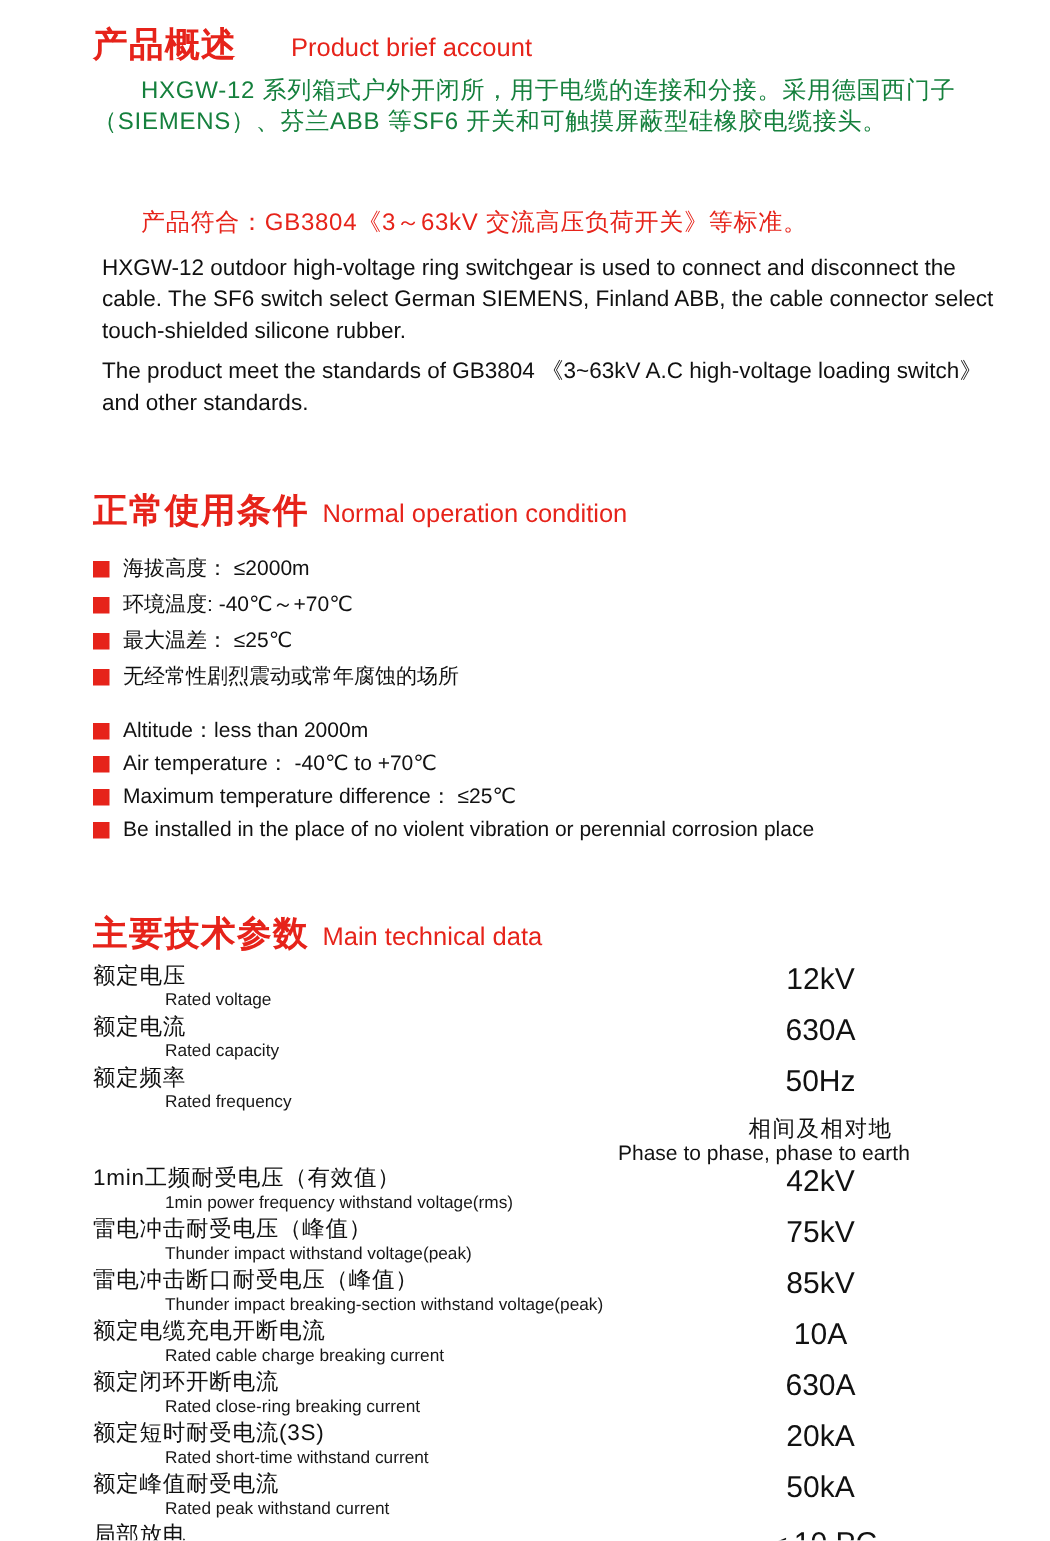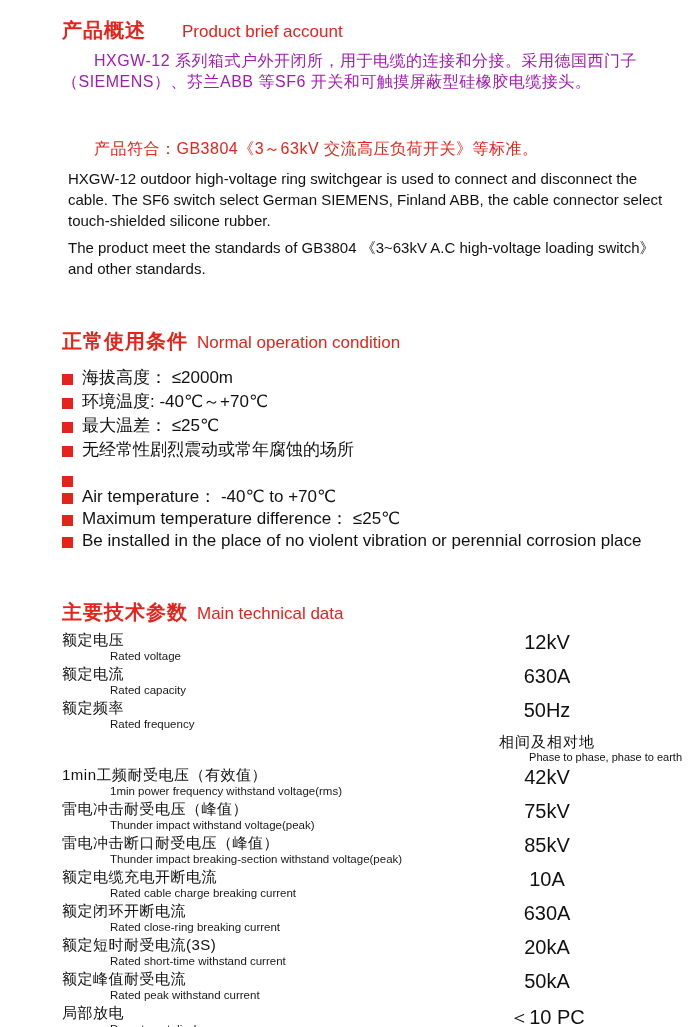--- a/index.html
+++ b/index.html
@@ -8,31 +8,31 @@
     background:#ffffff;
     font-family:"Liberation Sans","DejaVu Sans",sans-serif;
     color:#111111;
     padding:16px 30px 0 62px;
     overflow:hidden;
   }
   .content { width:608px; }
 
   
   .sec-title { margin:0; line-height:26px; white-space:nowrap; }
-  .sec-title .zh { font-size:20px; font-weight:bold; letter-spacing:1px; }
+  .sec-title .zh { font-size:23px; font-weight:bold; letter-spacing:1px; }
   .sec-title .en { font-size:17px; font-weight:normal; margin-left:9px; }
 
   
   .zh-para { margin:5px 0 0 0; font-size:16px; line-height:21px; text-indent:2em; letter-spacing:0.5px; }
   .en-para { margin:6px; font-size:15px; line-height:21px; }
   .en-block { margin-top:9px; }
 
   
   .bullets { margin-top:10px; }
-  .bullet-item { font-size:17px; line-height:24px; display:flex; align-items:flex-end; }
+  .bullet-item { font-size:14px; line-height:24px; display:flex; align-items:flex-end; }
   .bullet-item .sq {
     width:11px; height:11px; flex:0 0 11px;
     display:inline-block; margin-right:9px; position:relative; top:1px;
     align-self:center;
   }
   .bullets-en { margin-top:13px; }
   .bullets-en .bullet-item { line-height:22px; }
 
   
   .ttable { margin-top:3px; }
@@ -43,33 +43,33 @@
     position:absolute; left:350px; top:1px; width:270px;
     text-align:center; font-size:20px;
   }
   .phase-row { position:relative; height:33px; }
   .phase-row .ph-zh {
     position:absolute; left:350px; top:0; width:270px;
     text-align:center; font-size:15px; line-height:19px; letter-spacing:1px;
   }
   .phase-row .ph-en {
     position:absolute; left:350px; top:19px; width:270px;
-    text-align:right; font-size:11px; line-height:13px;
+    text-align:left; font-size:14px; line-height:13px;
   }
 </style>
 </head>
 <body>
 
 <div class="page">
   <div class="content">
 
     <h2 class="sec-title">
       <span class="zh red-text" style="color: rgb(230, 35, 26);">产品概述</span><span class="en red-text" style="color: rgb(230, 35, 26); margin-left: 36px;">Product brief account</span>
     </h2>
-    <p class="zh-para red-text" style="color: #a21caf;">HXGW-12 系列箱式户外开闭所，用于电缆的连接和分接。采用德国西门子（SIEMENS）、芬兰ABB 等SF6 开关和可触摸屏蔽型硅橡胶电缆接头。</p>
+    <p class="zh-para red-text" style="color: #15803d;">HXGW-12 系列箱式户外开闭所，用于电缆的连接和分接。采用德国西门子（SIEMENS）、芬兰ABB 等SF6 开关和可触摸屏蔽型硅橡胶电缆接头。</p>
     <p class="zh-para red-text" style="color: rgb(230, 35, 26); margin-top: 46px;">产品符合：GB3804《3～63kV 交流高压负荷开关》等标准。</p>
     <div class="en-block">
       <p class="en-para">HXGW-12 outdoor high-voltage ring switchgear is used to connect and disconnect the cable. The SF6 switch select German SIEMENS,  Finland ABB, the cable connector select touch-shielded silicone rubber.</p>
       <p class="en-para">The product meet the standards of GB3804 《3~63kV A.C high-voltage loading switch》 and other standards.</p>
     </div>
 
     <h2 class="sec-title" style="margin-top:48px;">
       <span class="zh red-text" style="color: rgb(230, 35, 26);">正常使用条件</span><span class="en red-text" style="color: rgb(230, 35, 26);">Normal operation condition</span>
     </h2>
     <div class="bullets">
@@ -86,20 +86,21 @@
           <span>最大温差： ≤25℃</span>
         </div>
       <div class="bullet-item">
           <span class="sq red-bg" style="background: rgb(230, 35, 26);"></span>
           <span>无经常性剧烈震动或常年腐蚀的场所</span>
         </div>
     </div>
     <div class="bullets bullets-en">
       <div class="bullet-item">
           <span class="sq red-bg" style="background: rgb(230, 35, 26);"></span>
+          <span>Altitude：less than 2000m</span>
         </div>
       <div class="bullet-item">
           <span class="sq red-bg" style="background: rgb(230, 35, 26);"></span>
           <span>Air temperature： -40℃ to +70℃</span>
         </div>
       <div class="bullet-item">
           <span class="sq red-bg" style="background: rgb(230, 35, 26);"></span>
           <span>Maximum temperature difference： ≤25℃</span>
         </div>
       <div class="bullet-item">

